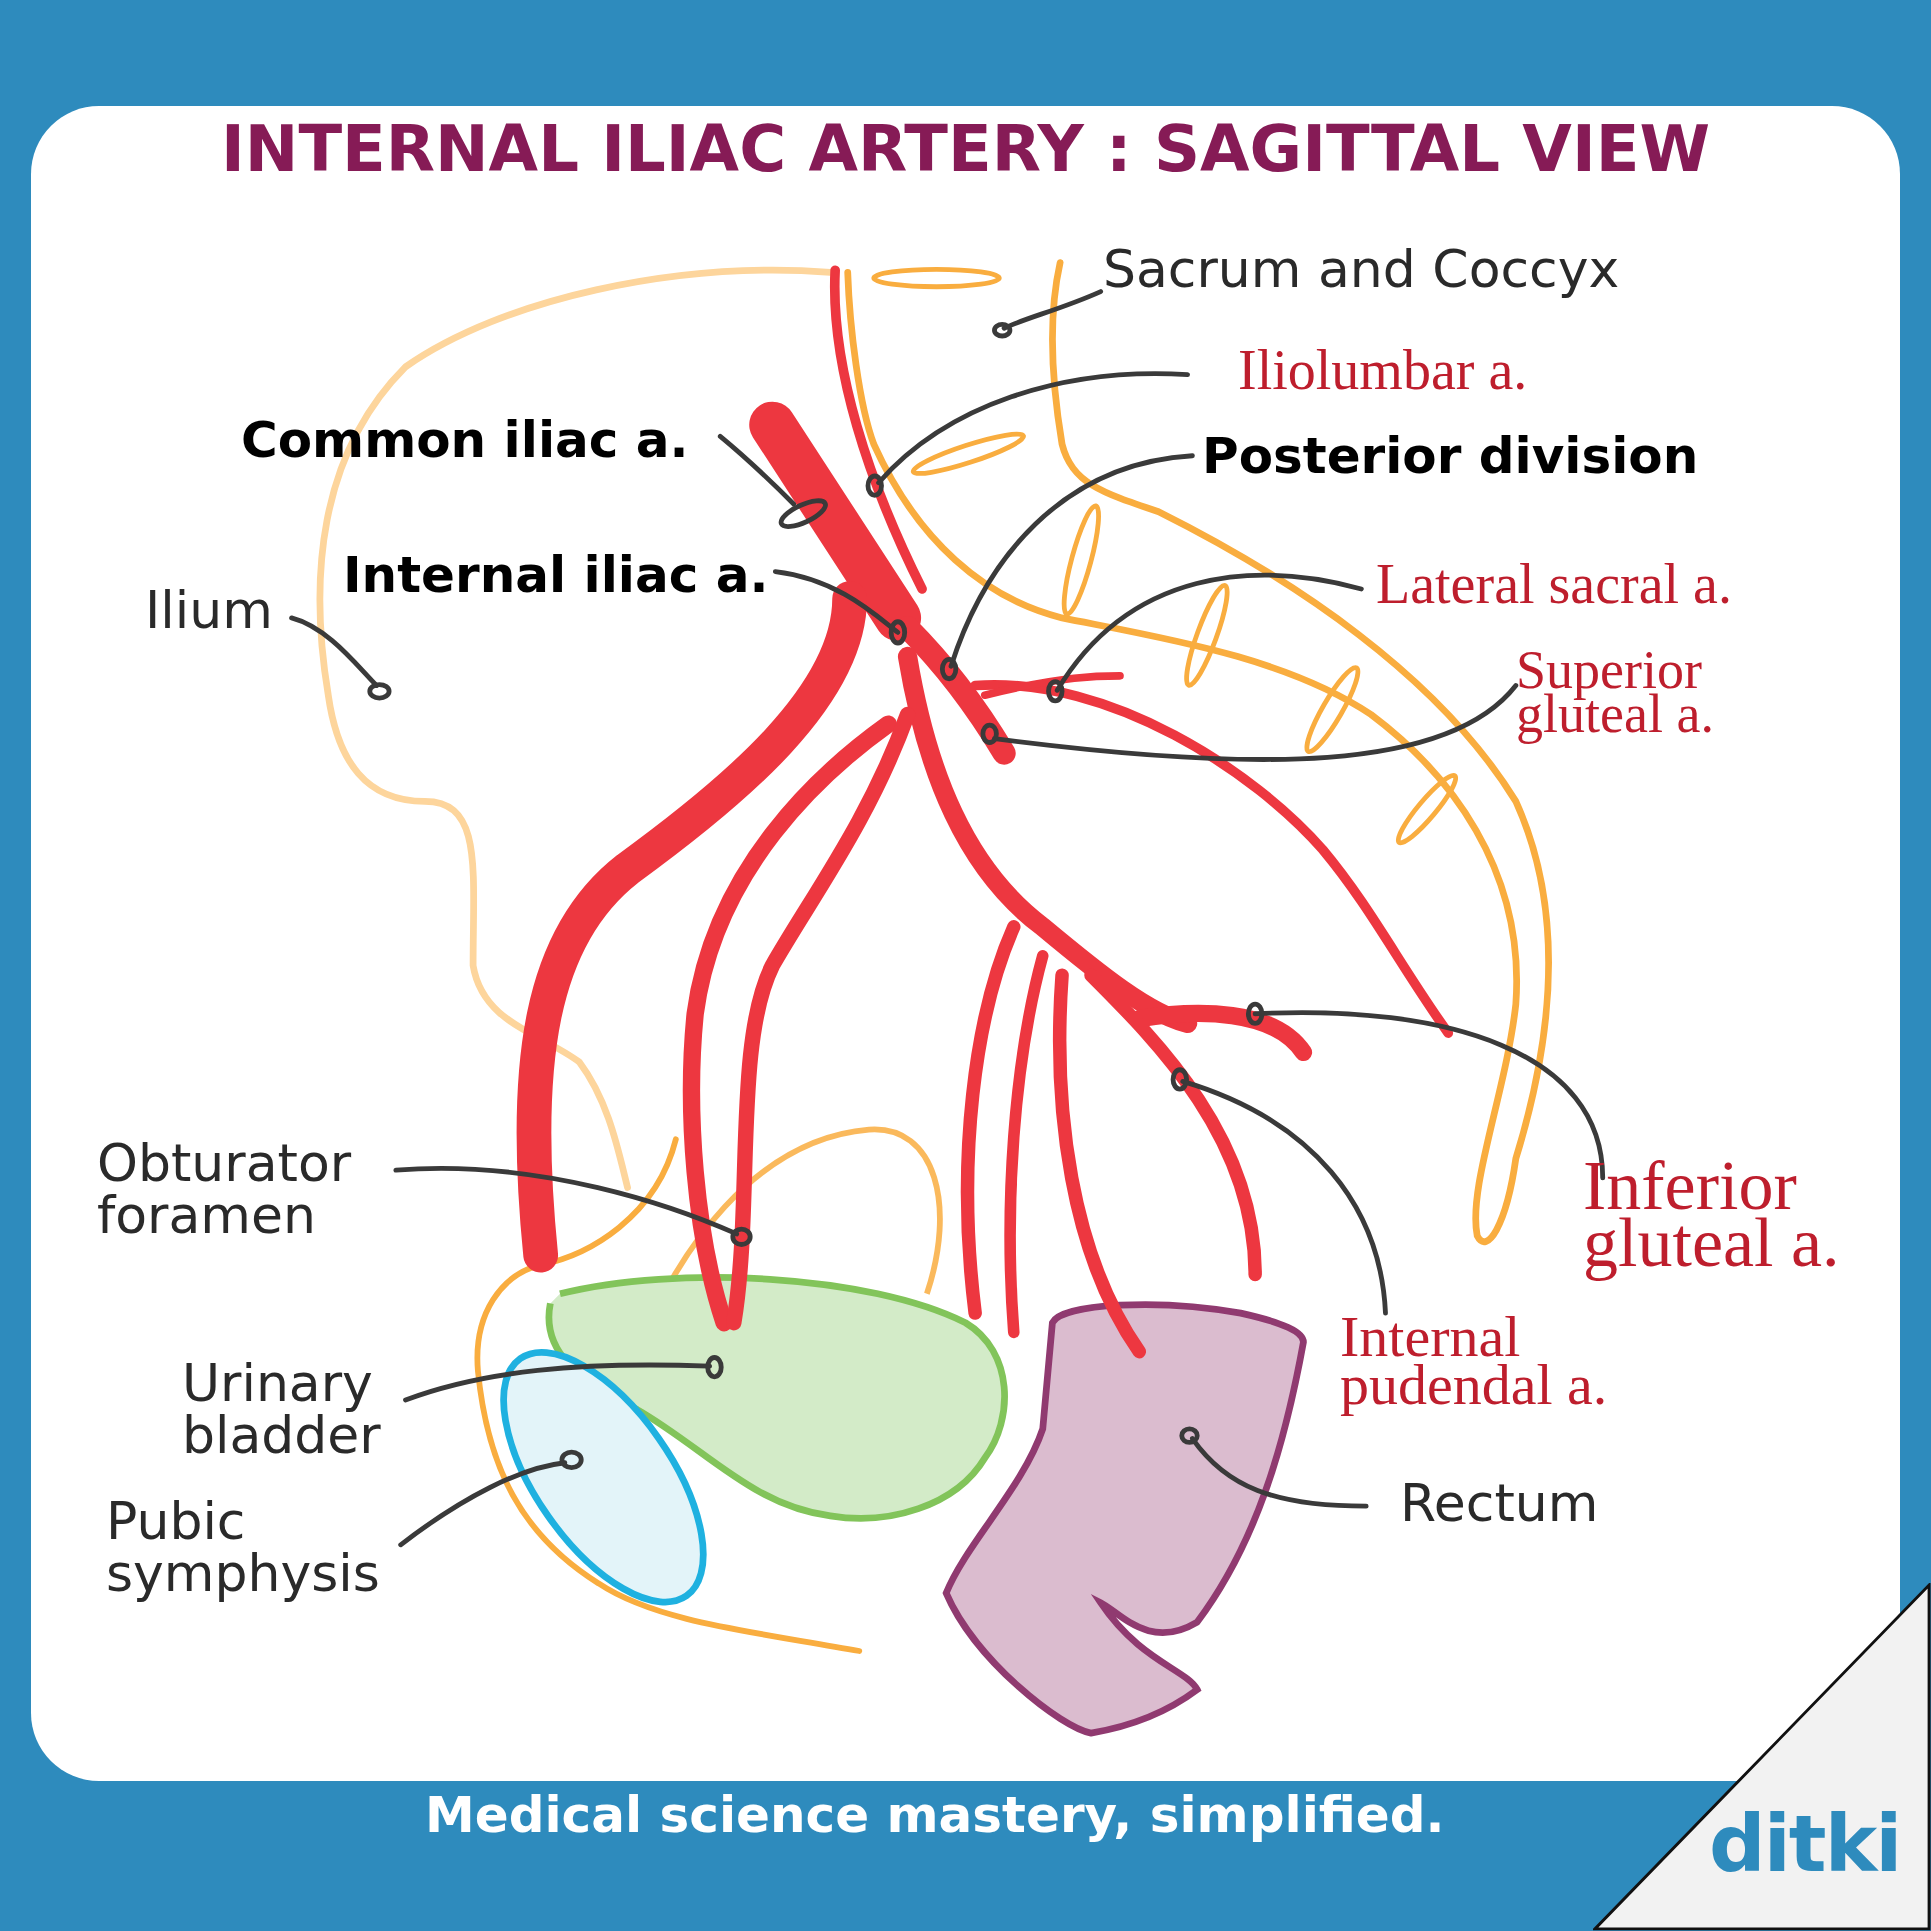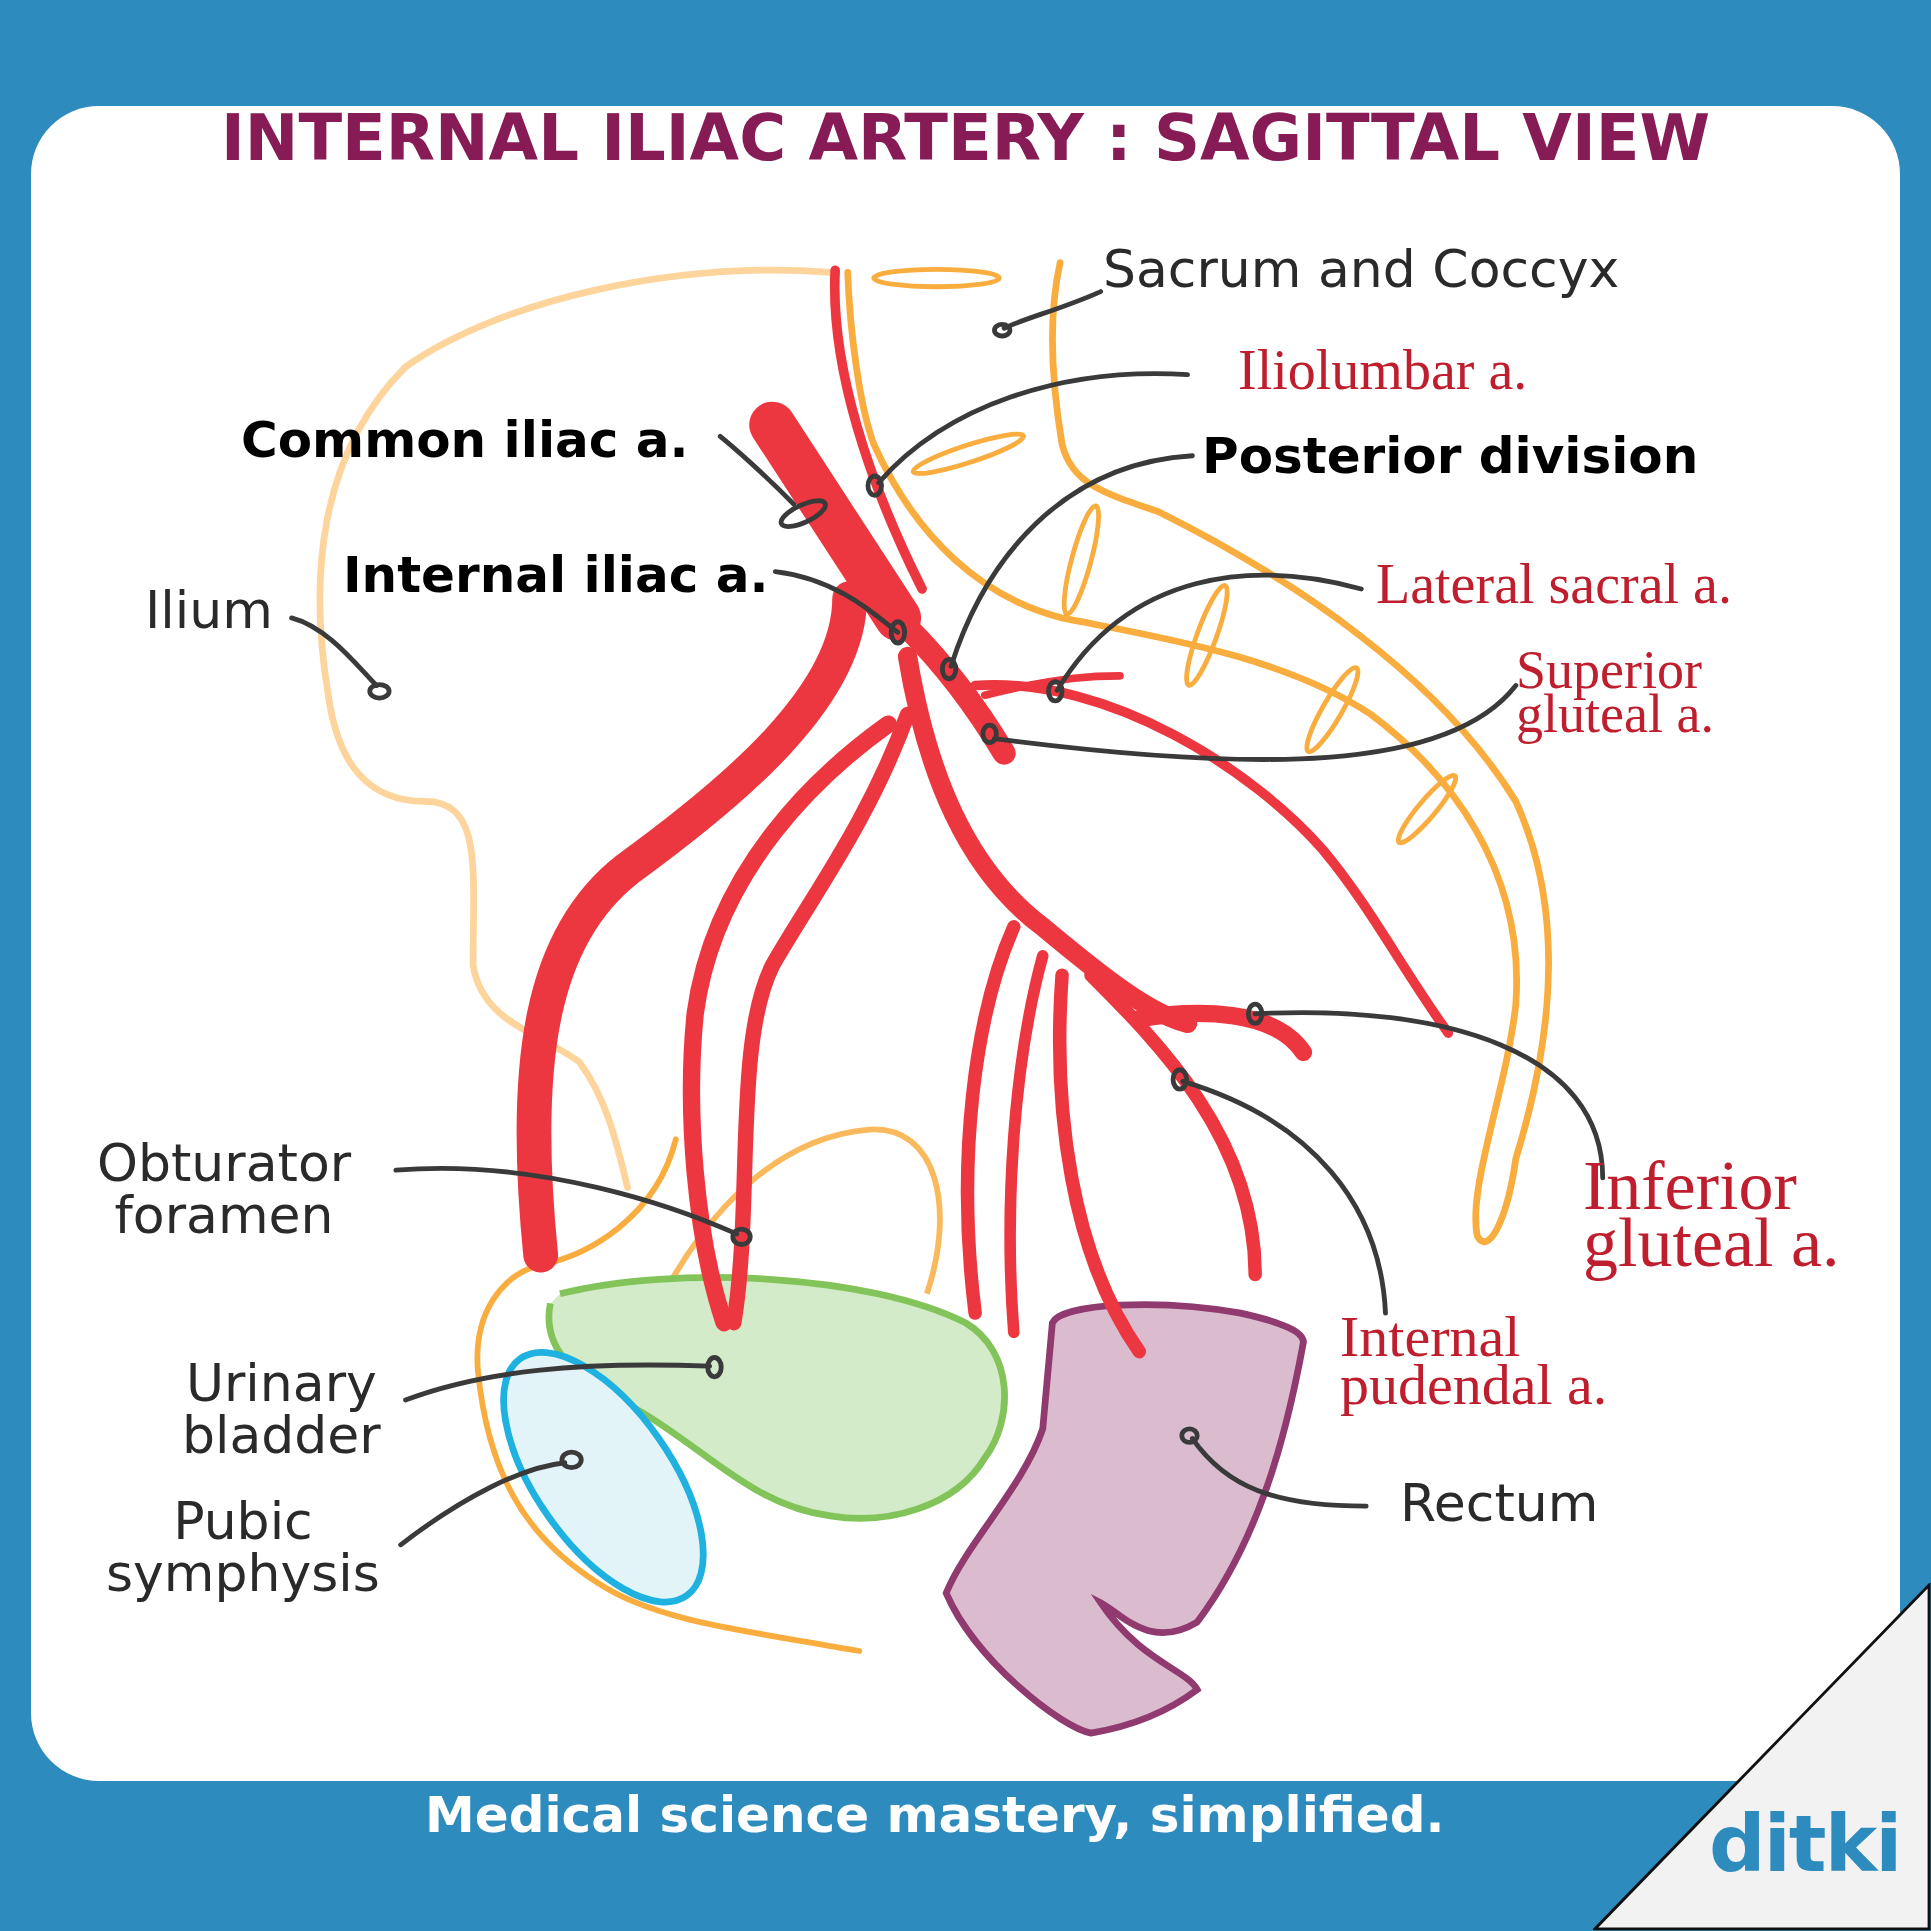--- a/index.html
+++ b/index.html
@@ -1,24 +1,24 @@
 <!DOCTYPE html>
 <html><head>
 <meta charset="utf-8">
 <style>
   html, body { margin:0; padding:0; }
   body { width:1931px; height:1931px; background:#2e8bbd; position:relative; overflow:hidden; font-family:"Liberation Sans", sans-serif; }
   .card { position:absolute; left:31px; top:106px; width:1869px; height:1675px; background:#ffffff; border-radius:68px; }
-  .title { position:absolute; left:0; top:101px; width:1931px; text-align:center; font-family:"DejaVu Sans", sans-serif; font-weight:bold; font-size:64px; color:#861b56; letter-spacing:0px; margin:0; }
+  .title { position:absolute; left:0; top:112px; width:1931px; text-align:center; font-family:"DejaVu Sans", sans-serif; font-weight:bold; font-size:64px; color:#861b56; letter-spacing:0px; margin:0; }
   svg.diagram { position:absolute; left:0; top:0; width:1931px; height:1931px; }
   .lbl { position:absolute; white-space:nowrap; line-height:1; }
   .lbl-dark { font-family:"DejaVu Sans", sans-serif; font-weight:400; font-size:52px; color:#2a2a2a; }
   .lbl-bold { font-family:"DejaVu Sans", sans-serif; font-weight:bold; font-size:50px; color:#000000; }
   .lbl-serif { font-family:"Liberation Serif", serif; font-size:54px; color:#be1e2d; line-height:0.82; }
-  .right { text-align:center; }
+  .right { text-align:left; }
   .footer { position:absolute; left:425px; top:1786px; font-family:"DejaVu Sans", sans-serif; font-weight:bold; font-size:50px; color:#ffffff; }
   .corner { position:absolute; left:1593px; top:1583px; width:338px; height:348px; }
   .logo { position:absolute; left:1709px; top:1798px; font-family:"DejaVu Sans", sans-serif; font-weight:bold; font-size:79px; color:#2e8bbd; letter-spacing:-1.9px; }
 </style>
 </head>
 <body>
 
 <div class="card"></div>
 <h1 class="title">INTERNAL ILIAC ARTERY : SAGITTAL VIEW</h1>
 

